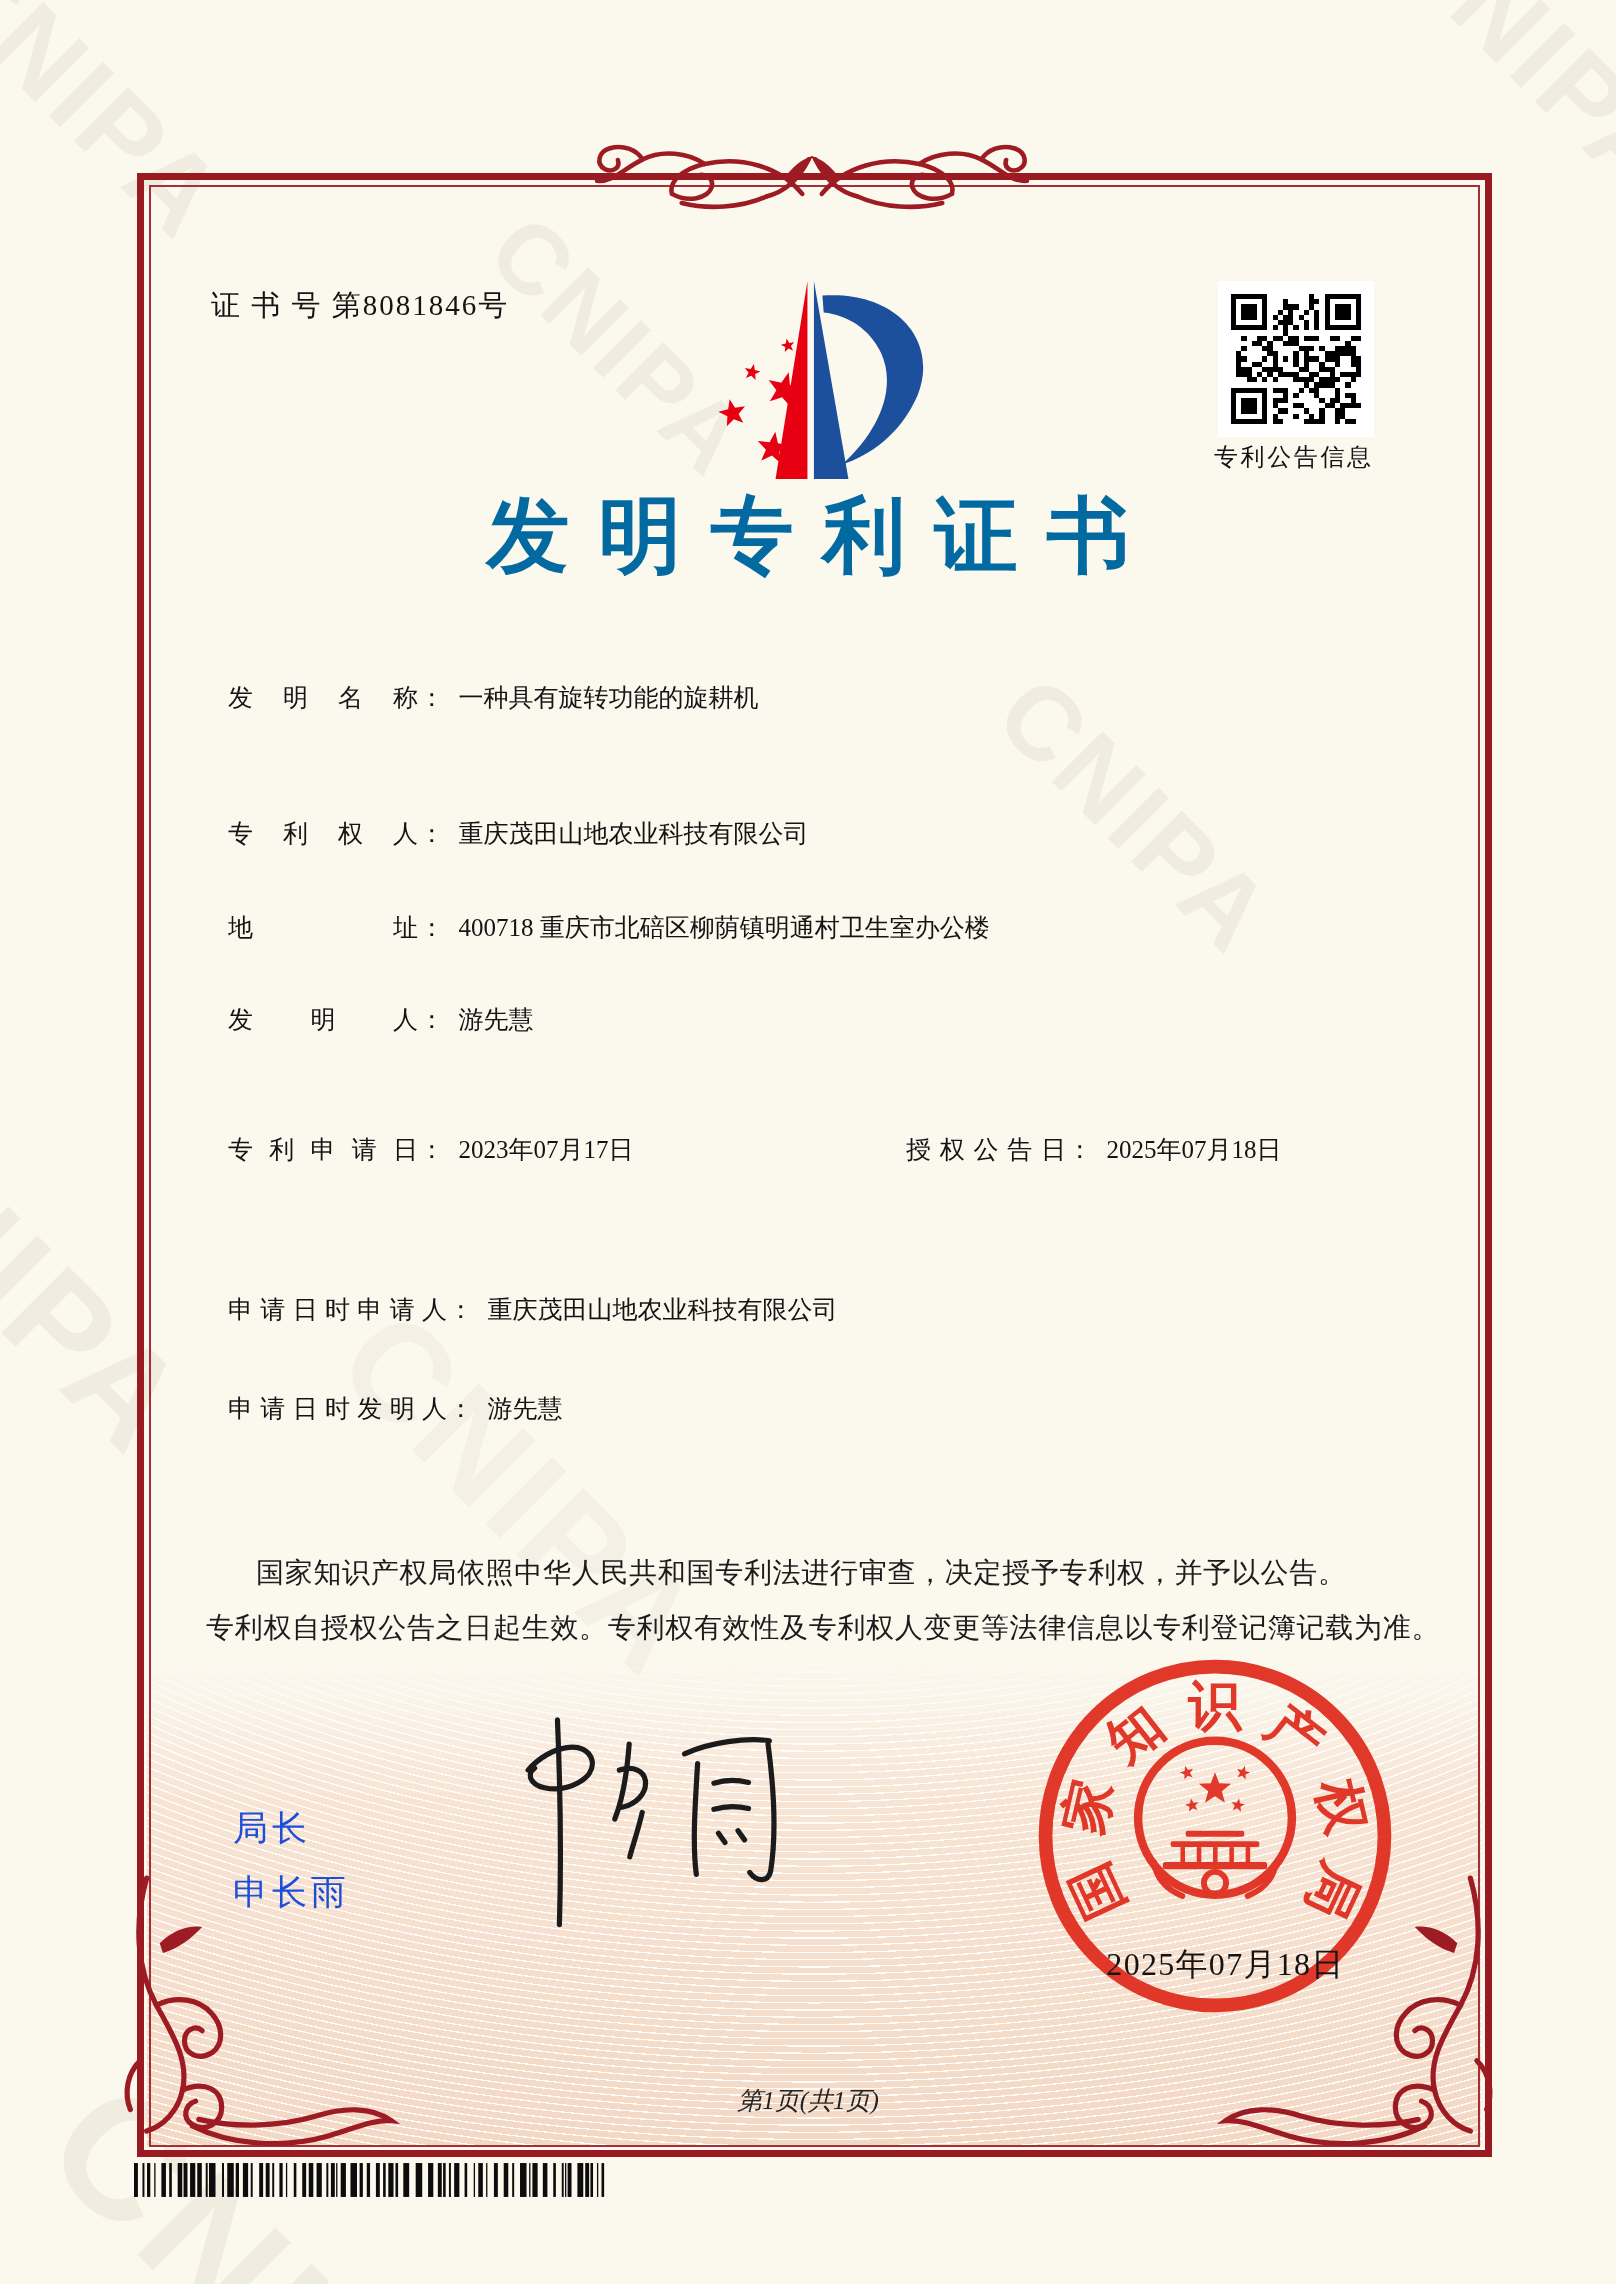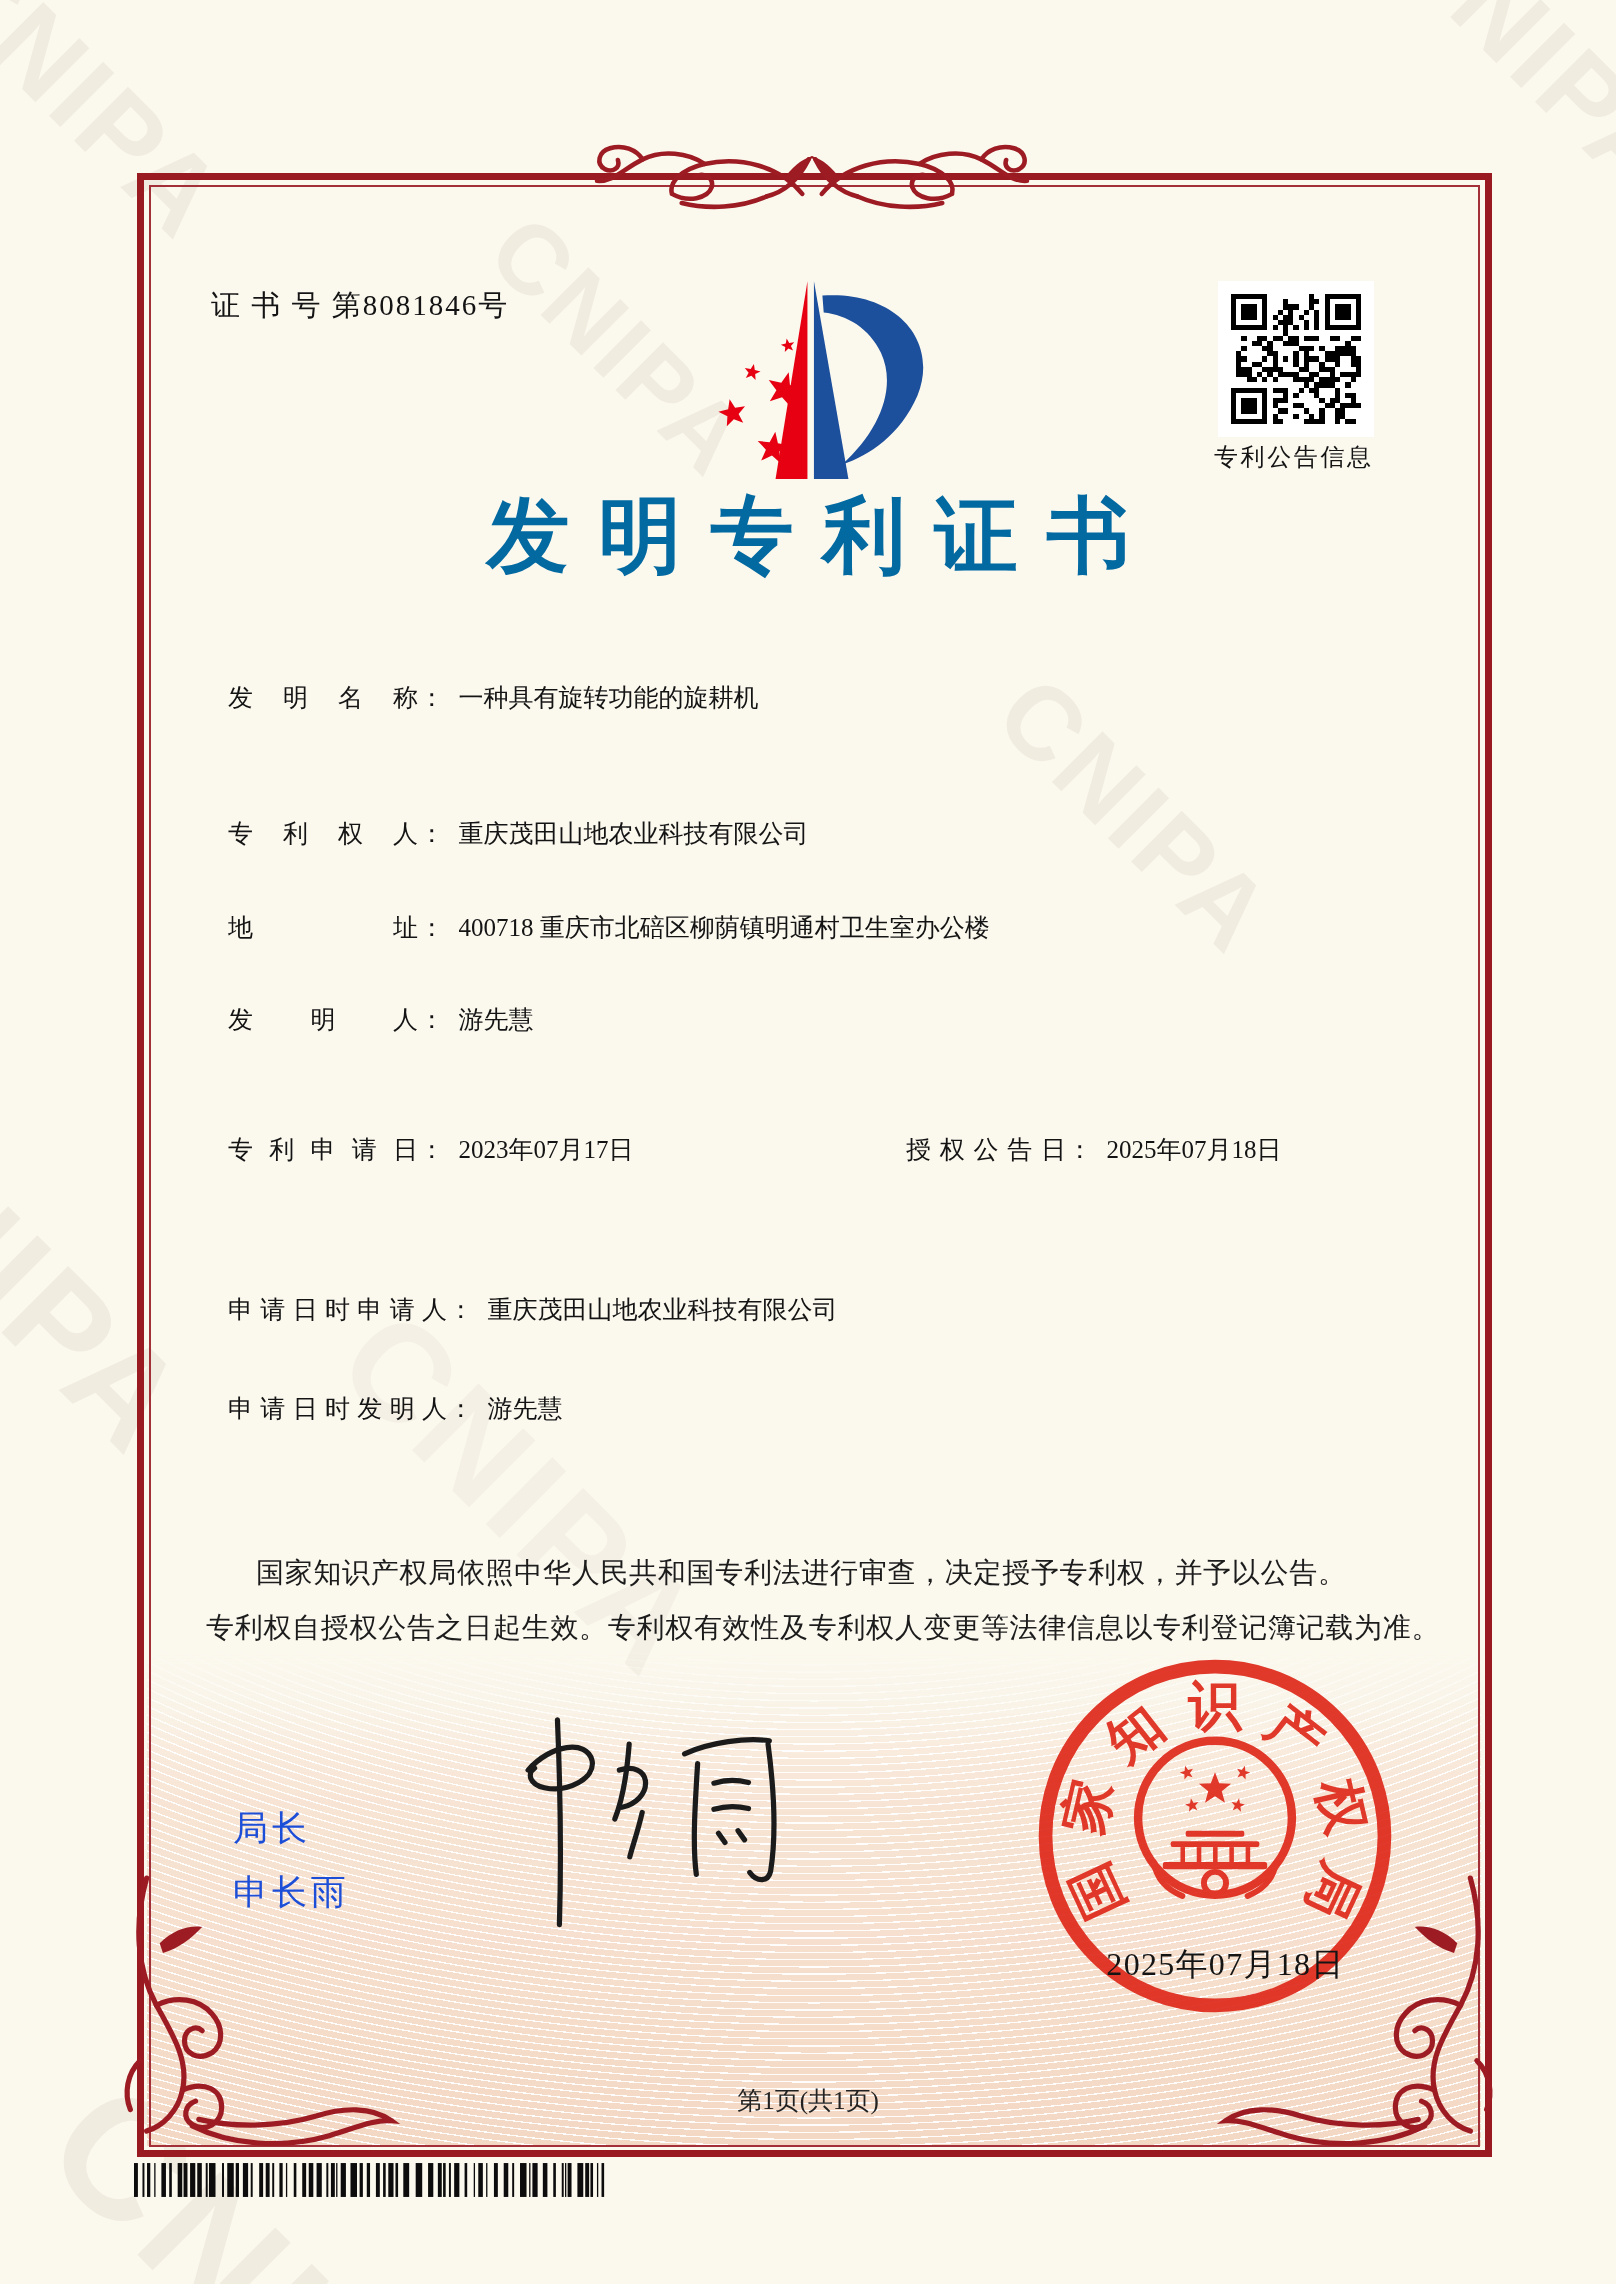--- a/index.html
+++ b/index.html
@@ -44,21 +44,21 @@
   .w4{width:190px}.w7{width:219px}.wr{width:160px}
   .colon{display:inline-block; margin:0 14.3px 0 1.3px;}
   .rpart{position:absolute; left:678px; top:0; white-space:nowrap;}
   .legal{font-size:28px; letter-spacing:0.7px; white-space:nowrap; color:#1c1c1c;}
   .signer{left:233px; font-size:35px; letter-spacing:3.9px;
     font-family:"Liberation Sans","DejaVu Sans",sans-serif; font-weight:500; color:#1d4ed8;}
   .qr-white{left:1218px; top:281px; width:156px; height:156px; background:#ffffff;}
   .qr-caption{left:1214px; top:441px; width:164px; font-size:24px; letter-spacing:2.6px;}
   .seal-date{left:1069px; top:1943px; width:313px; text-align:center; z-index:7;
     font-size:32px; letter-spacing:1.3px; color:#141414;}
-  .footer-page{left:0; width:100%; top:2084px; text-align:center; font-size:25px; color:#222;}
+  .footer-page{left:0; width:100%; top:2084px; text-align:center; font-size:25px; color:#222;font-style:italic;}
   .seal-svg{position:absolute; z-index:6; left:1026px; top:1647px; opacity:0.93;}
   .sig-svg{position:absolute; z-index:5; left:489px; top:1708px;}
   .logo-svg{position:absolute; z-index:4; left:701px; top:276px;}
   .qr-svg{position:absolute; z-index:5; left:1231px; top:294px;}
   .bar-svg{position:absolute; z-index:4; left:134px; top:2163px;}
 </style>
 </head>
 <body>
 
 <div class="page">

